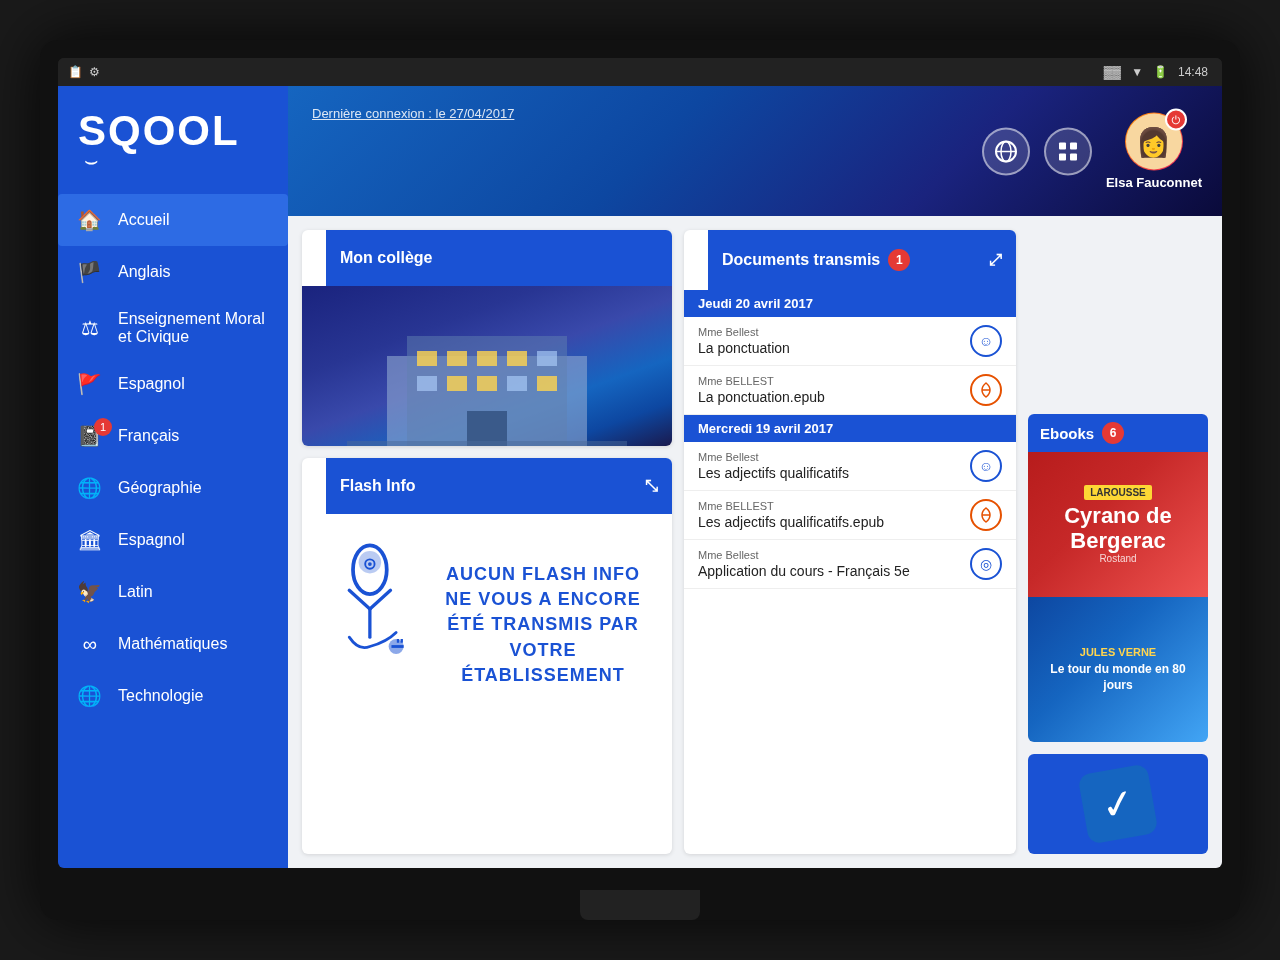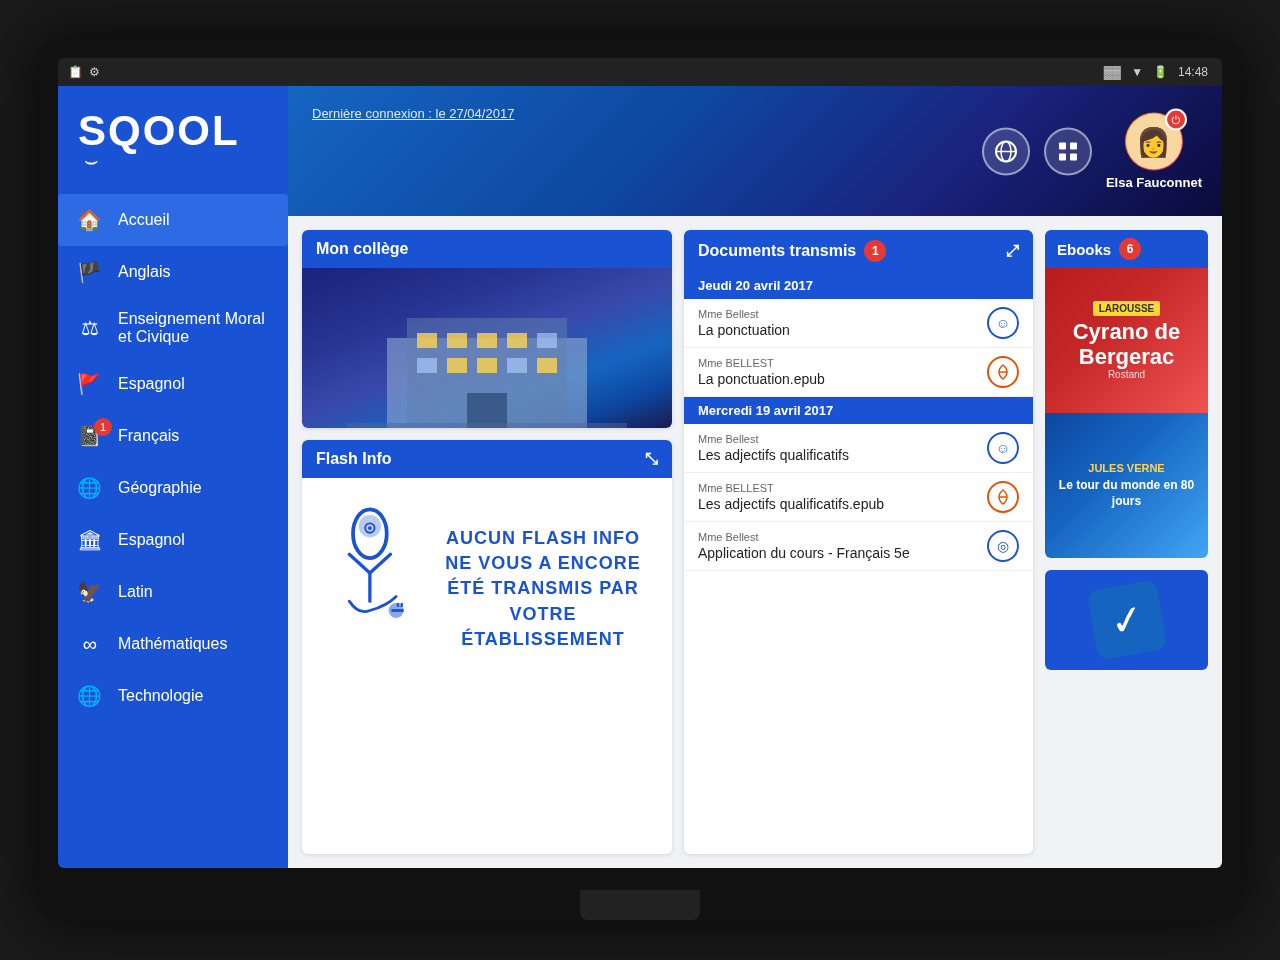--- a/index.html
+++ b/index.html
@@ -235,26 +235,27 @@
     
     .card {
       background: white;
       border-radius: 6px;
       overflow: hidden;
       box-shadow: 0 1px 4px rgba(0,0,0,0.12);
     }
     .card-header {
       background: #1a52d4;
       color: white;
-      padding: 10px 14px;
+      padding: 19px 14px;
       font-size: 16px;
       font-weight: 700;
       display: flex;
       align-items: center;
       justify-content: space-between;
+      margin-left: 24px;
     }
     .card-expand {
       color: white;
       font-size: 16px;
       cursor: pointer;
     }
     
     .college-card .college-title {
       padding: 10px 14px;
       font-size: 15px;
@@ -342,25 +343,26 @@
       border: 2px solid #1a52d4;
       display: flex;
       align-items: center;
       justify-content: center;
       color: #1a52d4;
       font-size: 14px;
       flex-shrink: 0;
     }
     
     .col-right {
-      width: 163px;
+      width: 180px;
       flex-shrink: 0;
       display: flex;
       flex-direction: column;
       gap: 12px;
+      justify-content: flex-end;
     }
     .ebooks-card { background: white; border-radius: 6px; overflow: hidden; }
     .ebooks-header {
       background: #1a52d4;
       color: white;
       padding: 8px 12px;
       font-size: 15px;
       font-weight: 700;
       display: flex;
       align-items: center;

